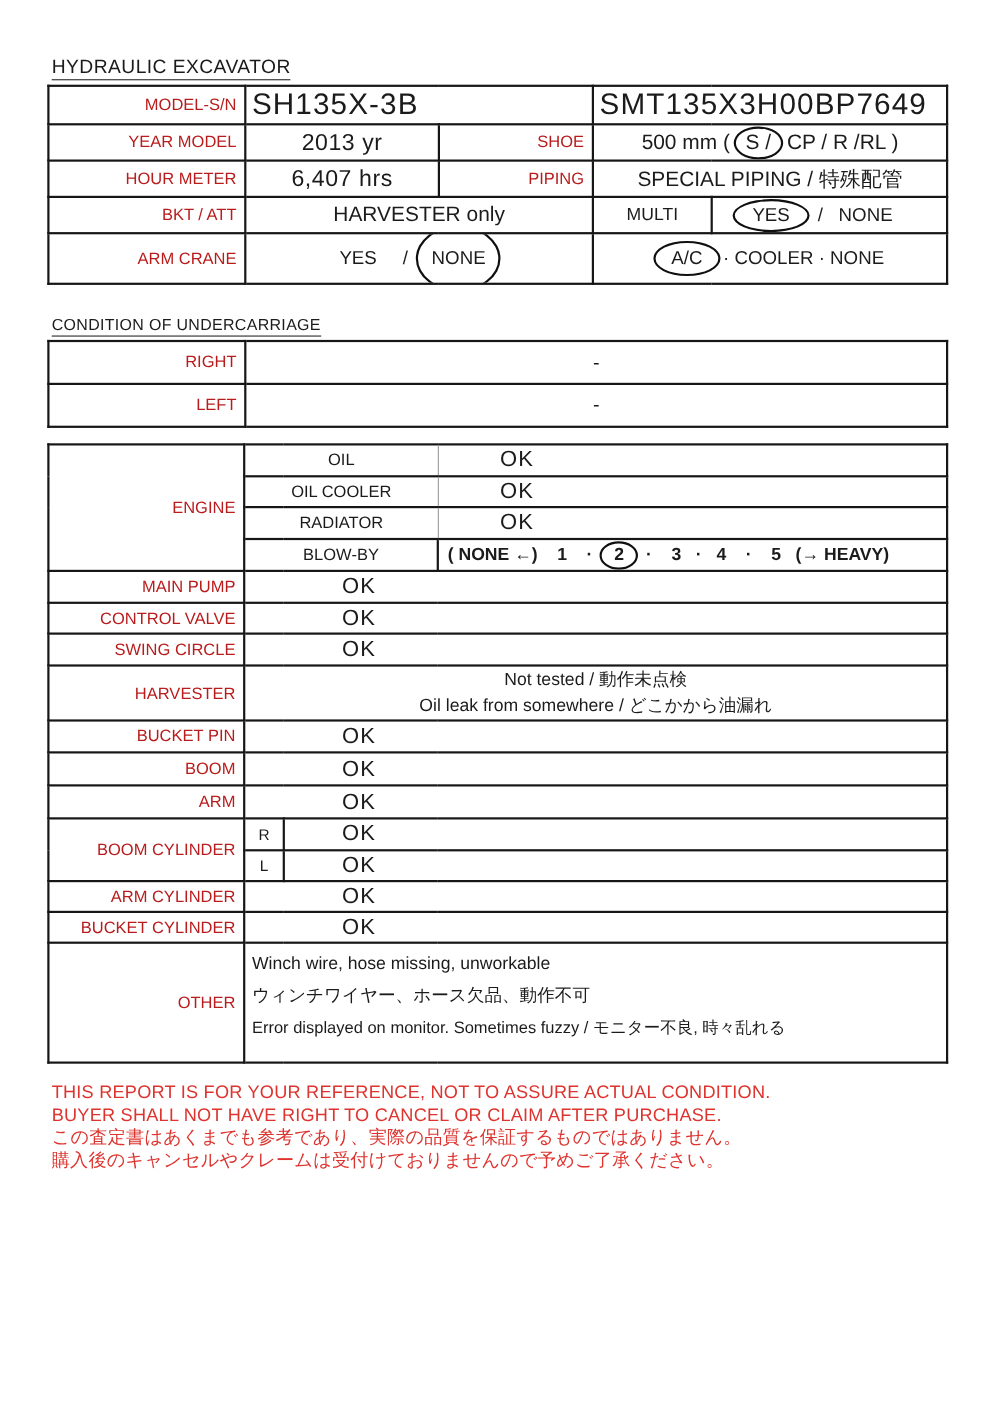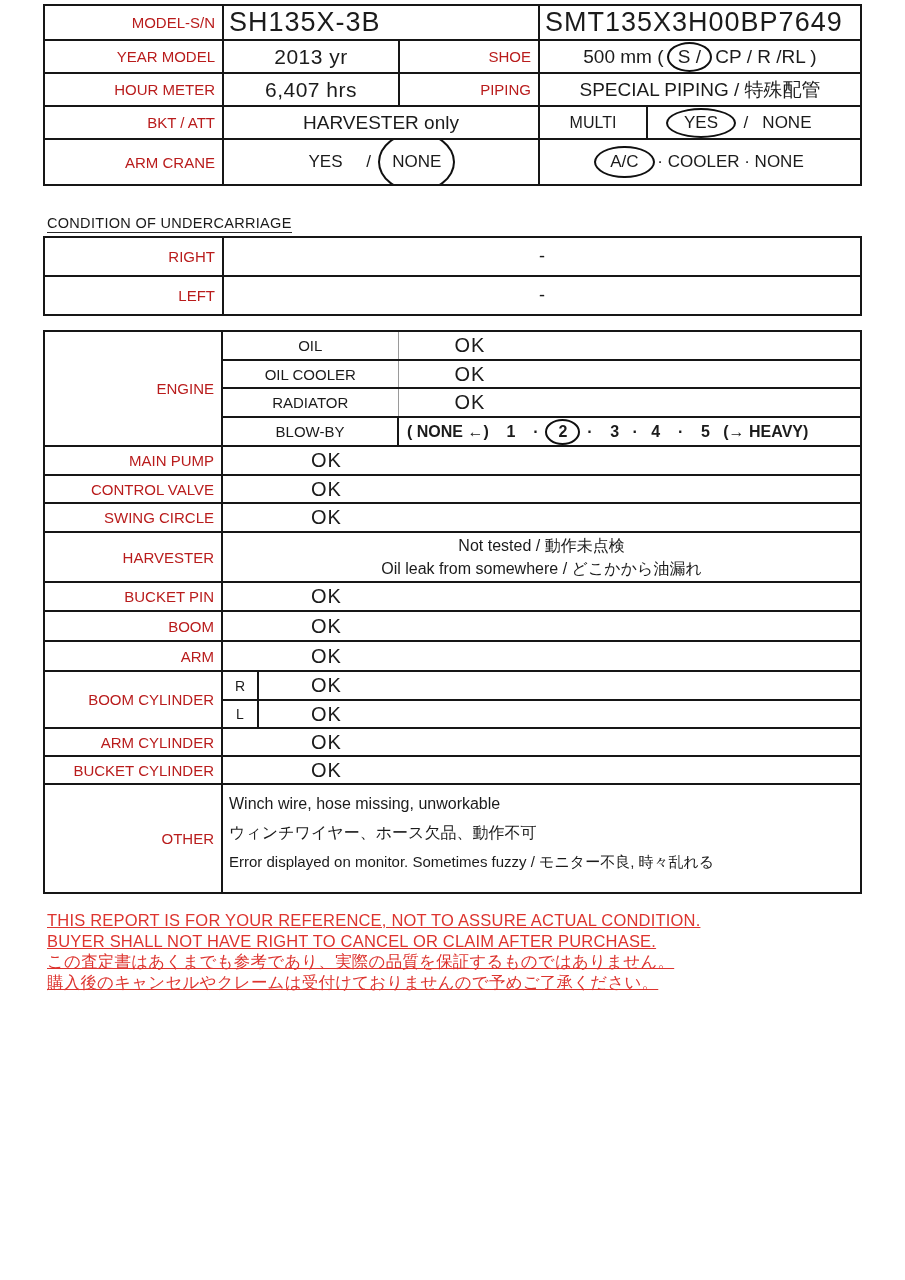--- a/index.html
+++ b/index.html
@@ -51,28 +51,31 @@
 
   .harv-line { text-align:center; font-size:16px; line-height:23px; }
 
   .other-cell { padding:4px 4px 16px 6px; }
   .other-cell .ln { line-height:29px; font-size:16px; white-space:nowrap; }
   .other-cell .ln3 { font-size:15px; }
 
   .multi-val { padding-left:20px; white-space:pre; font-size:17px; }
   .rl { text-align:center; font-size:14px; }
 
-  .disclaimer { margin:16px 0 0 47px; line-height:20.5px;text-decoration:underline; }
+  .disclaimer { margin:16px 0 0 47px; line-height:20.5px; }
   .disclaimer .dl { font-size:16.5px; letter-spacing:0.2px; white-space:nowrap; }
 </style>
 </head>
 <body>
 
 <div class="page">
 
+  <div class="h1">
+    <span>HYDRAULIC EXCAVATOR</span>
+  </div>
 
   <table class="t1">
     <colgroup>
         <col style="width:179px">
         <col style="width:176px">
         <col style="width:140px">
         <col style="width:108px">
         <col style="width:214px">
       </colgroup>
     <tbody>

